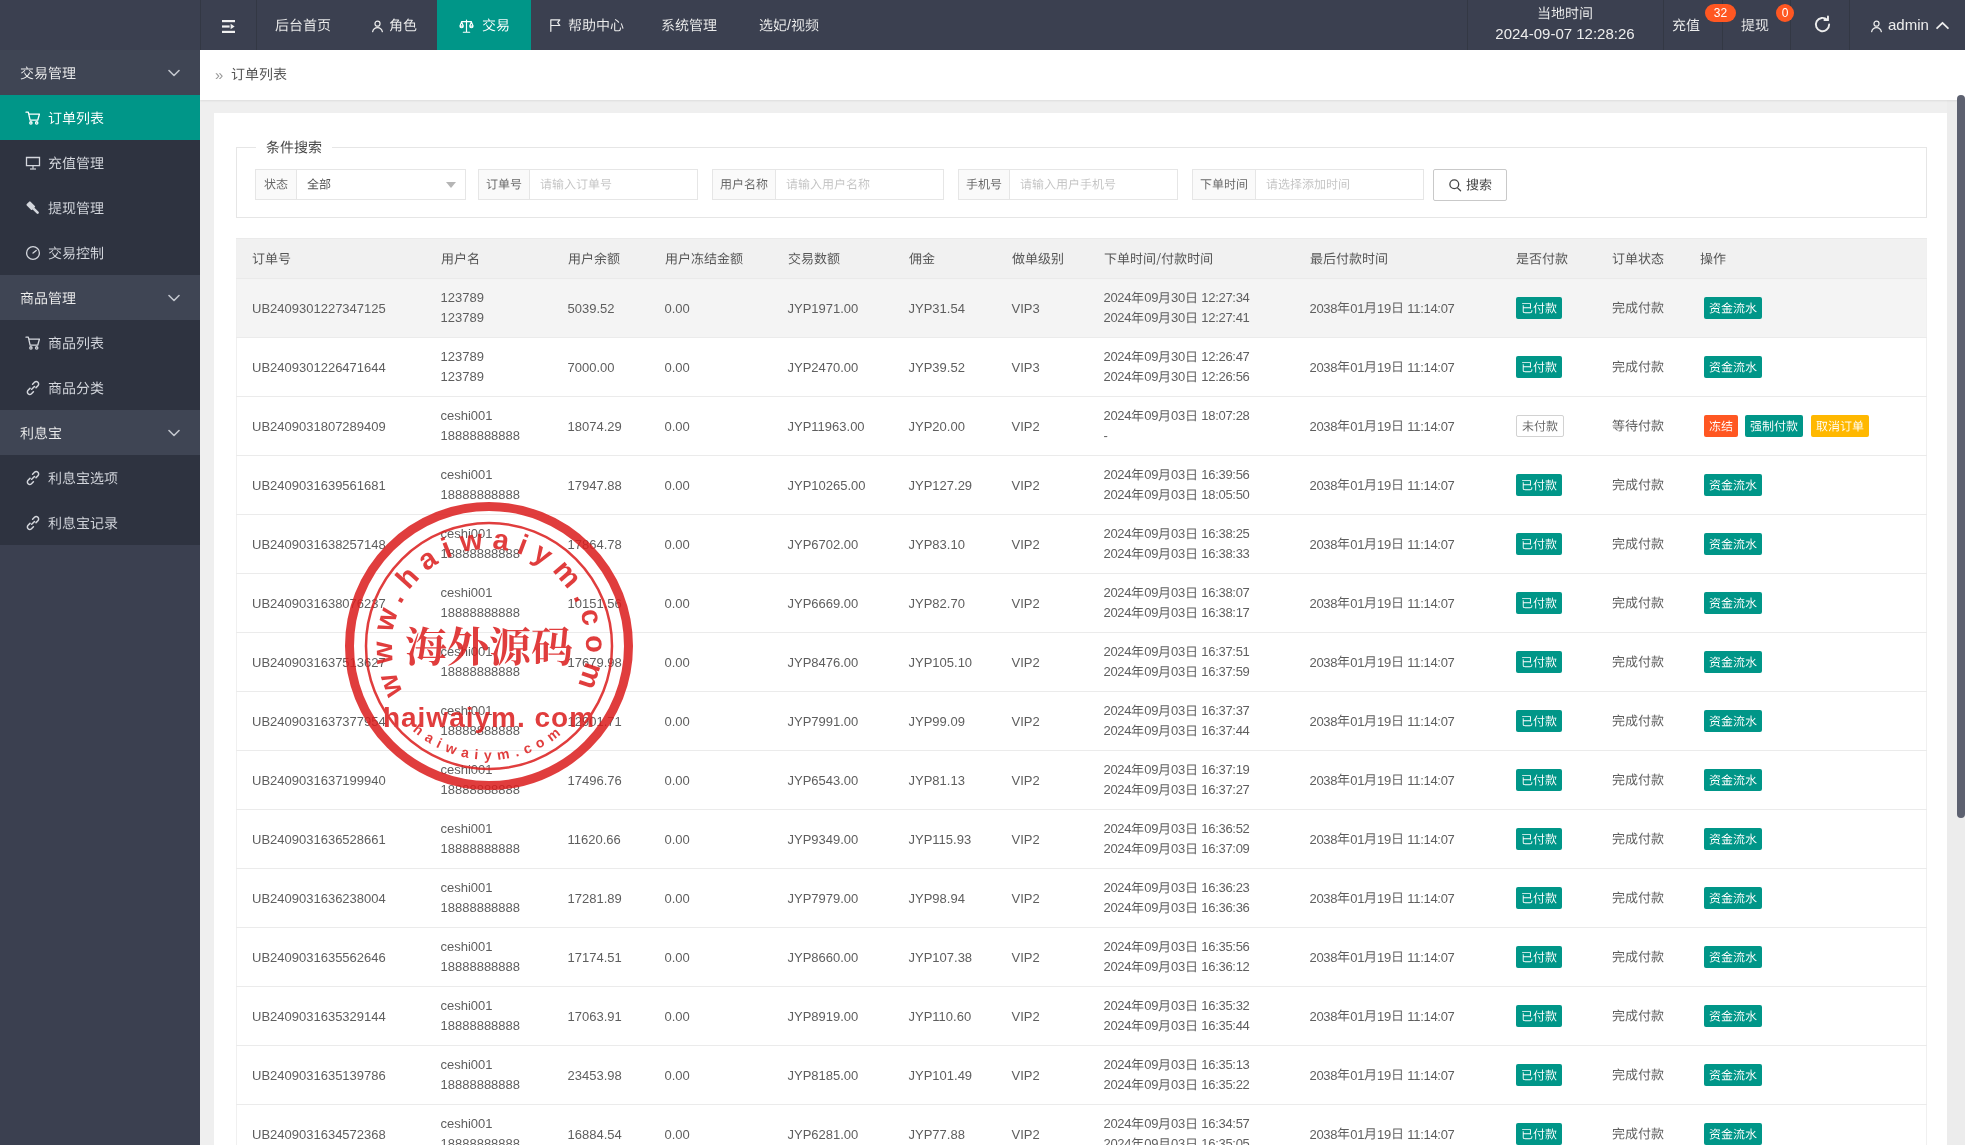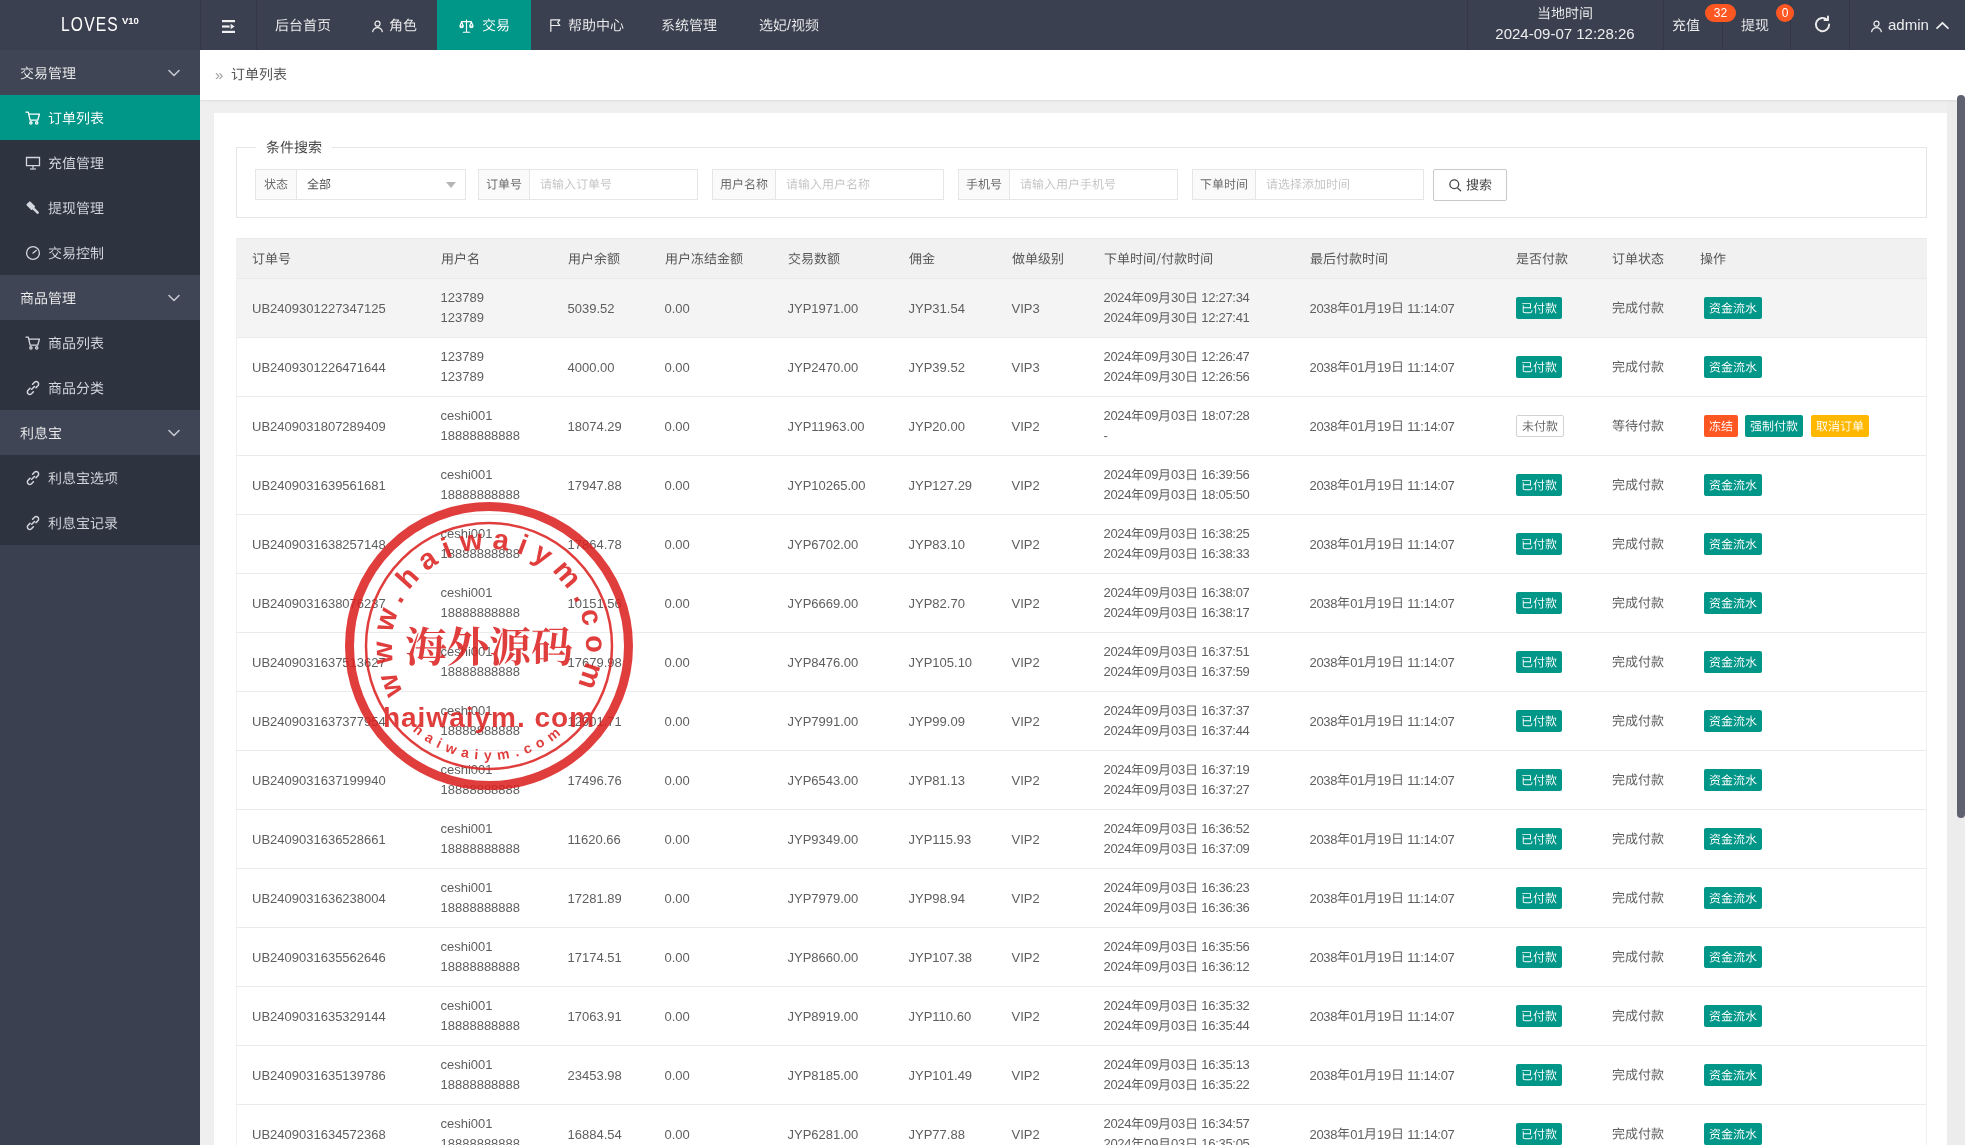--- a/index.html
+++ b/index.html
@@ -219,24 +219,20 @@
 <path id="c989d" d="M693 -493C689 -183 676 -46 458 31C471 43 489 67 496 84C732 -2 754 -161 759 -493ZM738 -84C804 -36 888 33 930 77L972 24C930 -17 843 -84 778 -130ZM531 -610V-138H595V-549H850V-140H916V-610H728C741 -641 755 -678 768 -714H953V-780H515V-714H700C690 -680 675 -641 663 -610ZM214 -821C227 -798 242 -770 254 -744H61V-593H127V-682H429V-593H497V-744H333C319 -773 299 -809 282 -837ZM126 -233V73H194V40H369V71H439V-233ZM194 -21V-172H369V-21ZM149 -416 224 -376C168 -337 104 -305 39 -284C50 -270 64 -236 70 -217C146 -246 221 -287 288 -341C351 -305 412 -268 450 -241L501 -293C462 -319 402 -354 339 -387C388 -436 430 -492 459 -555L418 -582L403 -579H250C262 -598 272 -618 281 -637L213 -649C184 -582 126 -502 40 -444C54 -434 75 -412 84 -397C135 -433 177 -476 210 -520H364C342 -483 312 -450 278 -419L197 -461Z"></path>
 <path id="c9996" d="M243 -312H755V-210H243ZM243 -373V-472H755V-373ZM243 -150H755V-44H243ZM228 -815C259 -782 294 -736 313 -702H54V-632H456C450 -602 442 -568 433 -539H168V80H243V23H755V80H833V-539H512L546 -632H949V-702H696C725 -737 757 -779 785 -820L702 -842C681 -800 643 -742 611 -702H345L389 -725C370 -758 331 -808 294 -844Z"></path>
 <path id="cs5916" d="M380 -812 216 -849C192 -636 120 -434 31 -300L43 -292C105 -339 159 -396 205 -465C237 -422 262 -367 267 -316C296 -292 326 -291 347 -303C285 -147 186 -14 28 78L37 90C404 -45 504 -316 548 -615C572 -618 582 -622 590 -633L479 -733L416 -666H304C318 -705 331 -746 342 -789C365 -790 376 -799 380 -812ZM223 -494C250 -538 273 -586 294 -638H425C415 -551 400 -466 376 -386C363 -426 319 -469 223 -494ZM775 -828 619 -844V91H642C688 91 738 67 738 56V-501C791 -440 848 -361 871 -289C994 -207 1078 -446 738 -531V-800C765 -804 772 -814 775 -828Z"></path>
 <path id="cs6d77" d="M533 -305 524 -299C553 -265 584 -208 588 -161C669 -97 754 -254 533 -305ZM546 -524 536 -518C563 -486 596 -432 606 -388C684 -332 760 -481 546 -524ZM88 -212C77 -212 44 -212 44 -212V-193C66 -191 81 -187 95 -177C118 -162 123 -67 104 38C112 76 134 90 157 90C205 90 236 56 238 7C241 -83 201 -120 199 -174C198 -200 205 -236 213 -270C224 -325 286 -558 321 -684L305 -688C136 -271 136 -271 117 -233C107 -213 103 -212 88 -212ZM33 -607 25 -600C56 -568 91 -516 100 -467C199 -400 289 -588 33 -607ZM104 -839 96 -833C128 -796 166 -740 177 -687C282 -615 375 -813 104 -839ZM856 -799 795 -717H505C519 -742 532 -767 543 -791C568 -788 576 -793 580 -803L423 -848C399 -720 342 -564 273 -475L283 -467C320 -492 355 -523 387 -557C381 -495 372 -422 363 -352H252L260 -323H359C348 -250 337 -181 327 -130C313 -123 300 -115 292 -107L397 -45L436 -94H726C719 -62 710 -42 700 -33C691 -24 681 -21 665 -21C645 -21 598 -24 567 -26V-12C602 -4 627 6 641 23C653 38 655 61 655 90C707 90 751 81 784 47C808 23 825 -19 837 -94H941C954 -94 963 -99 966 -110C938 -144 886 -195 886 -195L841 -123C848 -175 853 -240 857 -323H960C974 -323 983 -328 986 -339C957 -375 903 -430 903 -430L859 -357L865 -540C887 -543 901 -550 908 -559L808 -647L748 -586H525L444 -625C460 -646 474 -667 487 -688H938C952 -688 963 -693 965 -704C925 -743 856 -799 856 -799ZM732 -123H434C444 -179 456 -251 466 -323H751C746 -236 740 -170 732 -123ZM752 -352H471C482 -428 491 -502 498 -558H759C757 -480 755 -412 752 -352Z"></path>
 <path id="cs6e90" d="M629 -183 503 -242C483 -163 434 -46 373 29L383 40C473 -13 547 -99 592 -169C616 -167 624 -172 629 -183ZM780 -224 770 -218C811 -159 860 -72 872 0C967 77 1053 -119 780 -224ZM90 -212C79 -212 47 -212 47 -212V-193C68 -191 84 -187 97 -177C121 -162 125 -66 106 38C114 76 136 90 159 90C206 90 238 56 240 7C243 -84 203 -120 201 -175C200 -200 206 -236 213 -270C224 -326 282 -559 315 -684L299 -688C137 -271 137 -271 119 -233C109 -213 104 -212 90 -212ZM33 -607 25 -600C56 -568 91 -516 100 -467C199 -400 289 -588 33 -607ZM96 -839 88 -833C120 -796 158 -740 169 -687C273 -615 367 -813 96 -839ZM863 -842 802 -762H452L325 -808V-521C325 -326 318 -101 229 79L241 87C425 -82 434 -339 434 -521V-733H632C630 -689 626 -644 621 -611H593L485 -655V-250H500C544 -250 588 -273 588 -283V-297H646V-53C646 -42 642 -37 628 -37C609 -37 528 -41 528 -41V-28C571 -21 590 -8 602 9C614 26 618 53 619 89C738 79 755 25 755 -51V-297H807V-261H825C859 -261 912 -281 913 -288V-567C931 -571 944 -578 950 -586L847 -663L798 -611H660C688 -632 717 -660 741 -687C762 -688 775 -697 779 -710L680 -733H947C961 -733 972 -738 974 -749C933 -787 863 -842 863 -842ZM807 -582V-464H588V-582ZM588 -326V-436H807V-326Z"></path>
 <path id="cs7801" d="M719 -280 667 -204H412L420 -175H787C801 -175 810 -180 813 -191C779 -227 719 -280 719 -280ZM643 -673 503 -700C501 -628 484 -463 469 -371C456 -364 444 -356 435 -349L538 -287L578 -336H839C830 -161 814 -54 789 -33C780 -26 772 -23 755 -23C734 -23 663 -28 619 -31L618 -17C660 -10 698 4 715 20C733 35 737 61 736 90C794 90 832 79 862 54C910 14 933 -101 942 -319C963 -322 976 -328 983 -336L884 -419L829 -364H823C838 -481 852 -650 858 -742C878 -745 893 -752 900 -760L791 -843L747 -789H429L438 -760H755C748 -652 735 -492 718 -364H574C587 -447 600 -575 606 -649C631 -649 640 -661 643 -673ZM214 -92V-416H301V-92ZM352 -821 293 -747H31L39 -718H163C140 -543 94 -345 23 -205L37 -196C65 -228 91 -261 115 -297V46H133C183 46 214 22 214 15V-63H301V-2H318C352 -2 402 -22 403 -29V-401C421 -405 435 -412 441 -420L340 -498L291 -445H227L202 -455C238 -536 264 -624 281 -718H431C445 -718 455 -723 458 -734C418 -770 352 -821 352 -821Z"></path>
 </defs>
 </svg>
 
 <div class="hd">
-  <div class="logo">
-      <span class="t">LOVES</span>
-      <span class="v">V10</span>
-    </div>
   <div class="burger"><svg width="13" height="13" viewBox="0 0 13 13">
         <use href="#i-burger"></use>
       </svg></div>
   <div class="nav" style="left:275px"><svg class="zh" width="56.0" height="14" viewBox="0 -880 4000 1000">
         <use href="#c540e"></use>
         <use href="#c53f0" x="1000"></use>
         <use href="#c9996" x="2000"></use>
         <use href="#c9875" x="3000"></use>
       </svg></div>
   <div class="nav" style="left:370px;top:17px;height:16px;line-height:16px"><svg class="ic" width="15" height="15" viewBox="0 0 16 16">
@@ -681,21 +677,21 @@
                     <use href="#c6d41" x="2000"></use>
                     <use href="#c6c34" x="3000"></use>
                   </svg></span></td>
             </tr>
 <tr>
               <td>UB2409301226471644</td>
               <td>
                 <div class="dl">123789</div>
                 <div class="dl">123789</div>
               </td>
-              <td>4000.00</td>
+              <td>7000.00</td>
               <td>0.00</td>
               <td>JYP2470.00</td>
               <td>JYP39.52</td>
               <td>VIP3</td>
               <td class="dt">
                 <div class="dl">2024<svg class="zh" width="13.0" height="13" viewBox="0 -880 1000 1000">
                     <use href="#c5e74"></use>
                   </svg>09<svg class="zh" width="13.0" height="13" viewBox="0 -880 1000 1000">
                     <use href="#c6708"></use>
                   </svg>30<svg class="zh" width="13.0" height="13" viewBox="0 -880 1000 1000">

